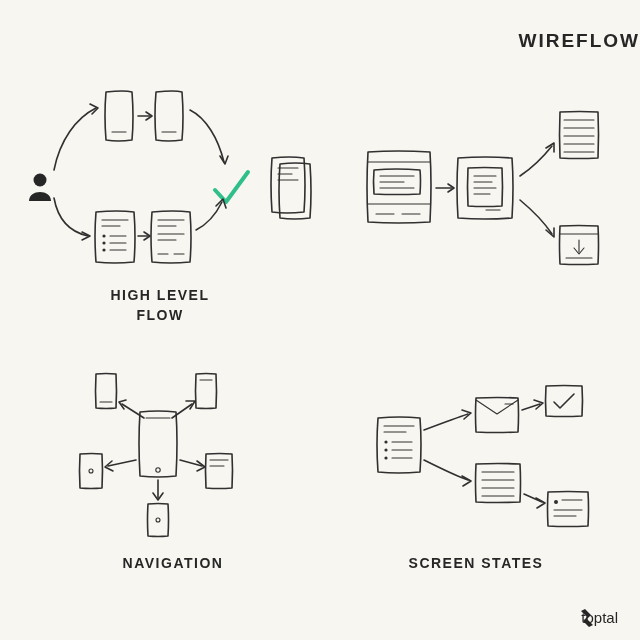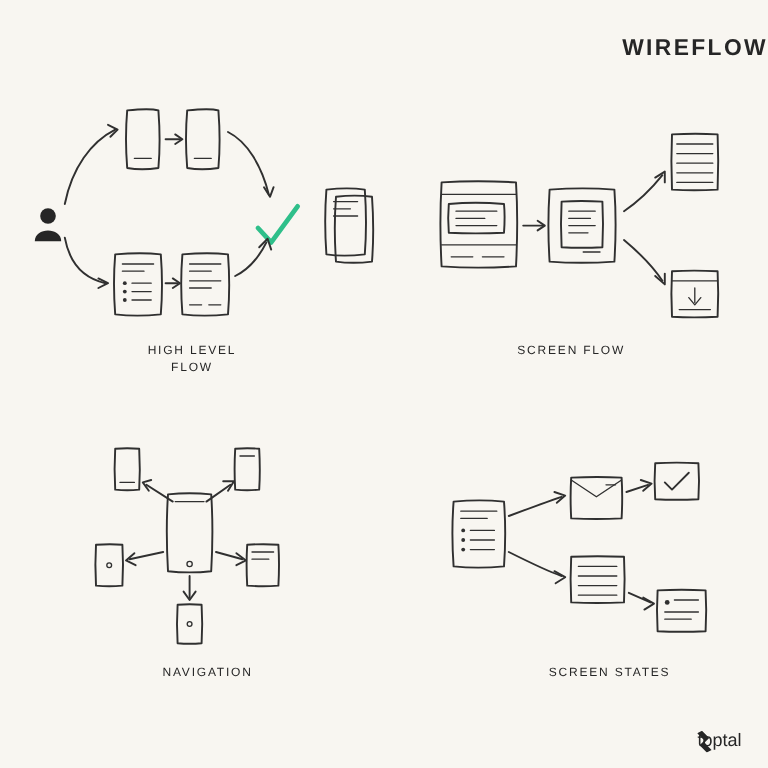--- a/index.html
+++ b/index.html
@@ -17,22 +17,22 @@
     position:absolute;
     top:30px; left:0; width:640px;
     text-align:right;
     font-size:19px;
     font-weight:700;
     letter-spacing:2px;
     color:#262626;
   }
   .caption {
     position:absolute;
-    font-size:10px;
-    font-weight:400;
+    font-size:14px;
+    font-weight:700;
     letter-spacing:1.5px;
     color:#262626;
     text-align:center;
     line-height:1.4;
   }
   .brand {
     position:absolute;
     right:22px; bottom:14px;
     font-size:15px;
     color:#262626;
@@ -262,23 +262,22 @@
       <path class="sketch" d="M462 476 L471 481 L463 486"></path>
     </g>
     <g>
       <path class="sketch" d="M524 494 L542 502"></path>
       <path class="sketch" d="M536 498 L545 503 L537 508"></path>
     </g>
   </svg>
 
   <div class="caption" style="left:90px; top:286px; width:140px; white-space:pre-line;">HIGH LEVEL
 FLOW</div>
-  <div class="caption" style="left:406px; top:286px; width:140px;">SCREEN FLOW</div>
   <div class="caption" style="left:113px; top:554px; width:120px;">NAVIGATION</div>
-  <div class="caption" style="left:428px; top:554px; width:160px;">SCREEN STATES</div>
+  <div class="caption" style="left:396px; top:554px; width:160px;">SCREEN STATES</div>
 
   <div class="brand">
     <svg width="14" height="18" viewBox="0 0 14 18">
       <path d="M4 0 L10 6 L6 10 L12 16 L8 18 L2 12 L6 8 L0 2 Z" fill="#262626"></path>
     </svg>
     <span>toptal</span>
   </div>
 
 </div>
 

